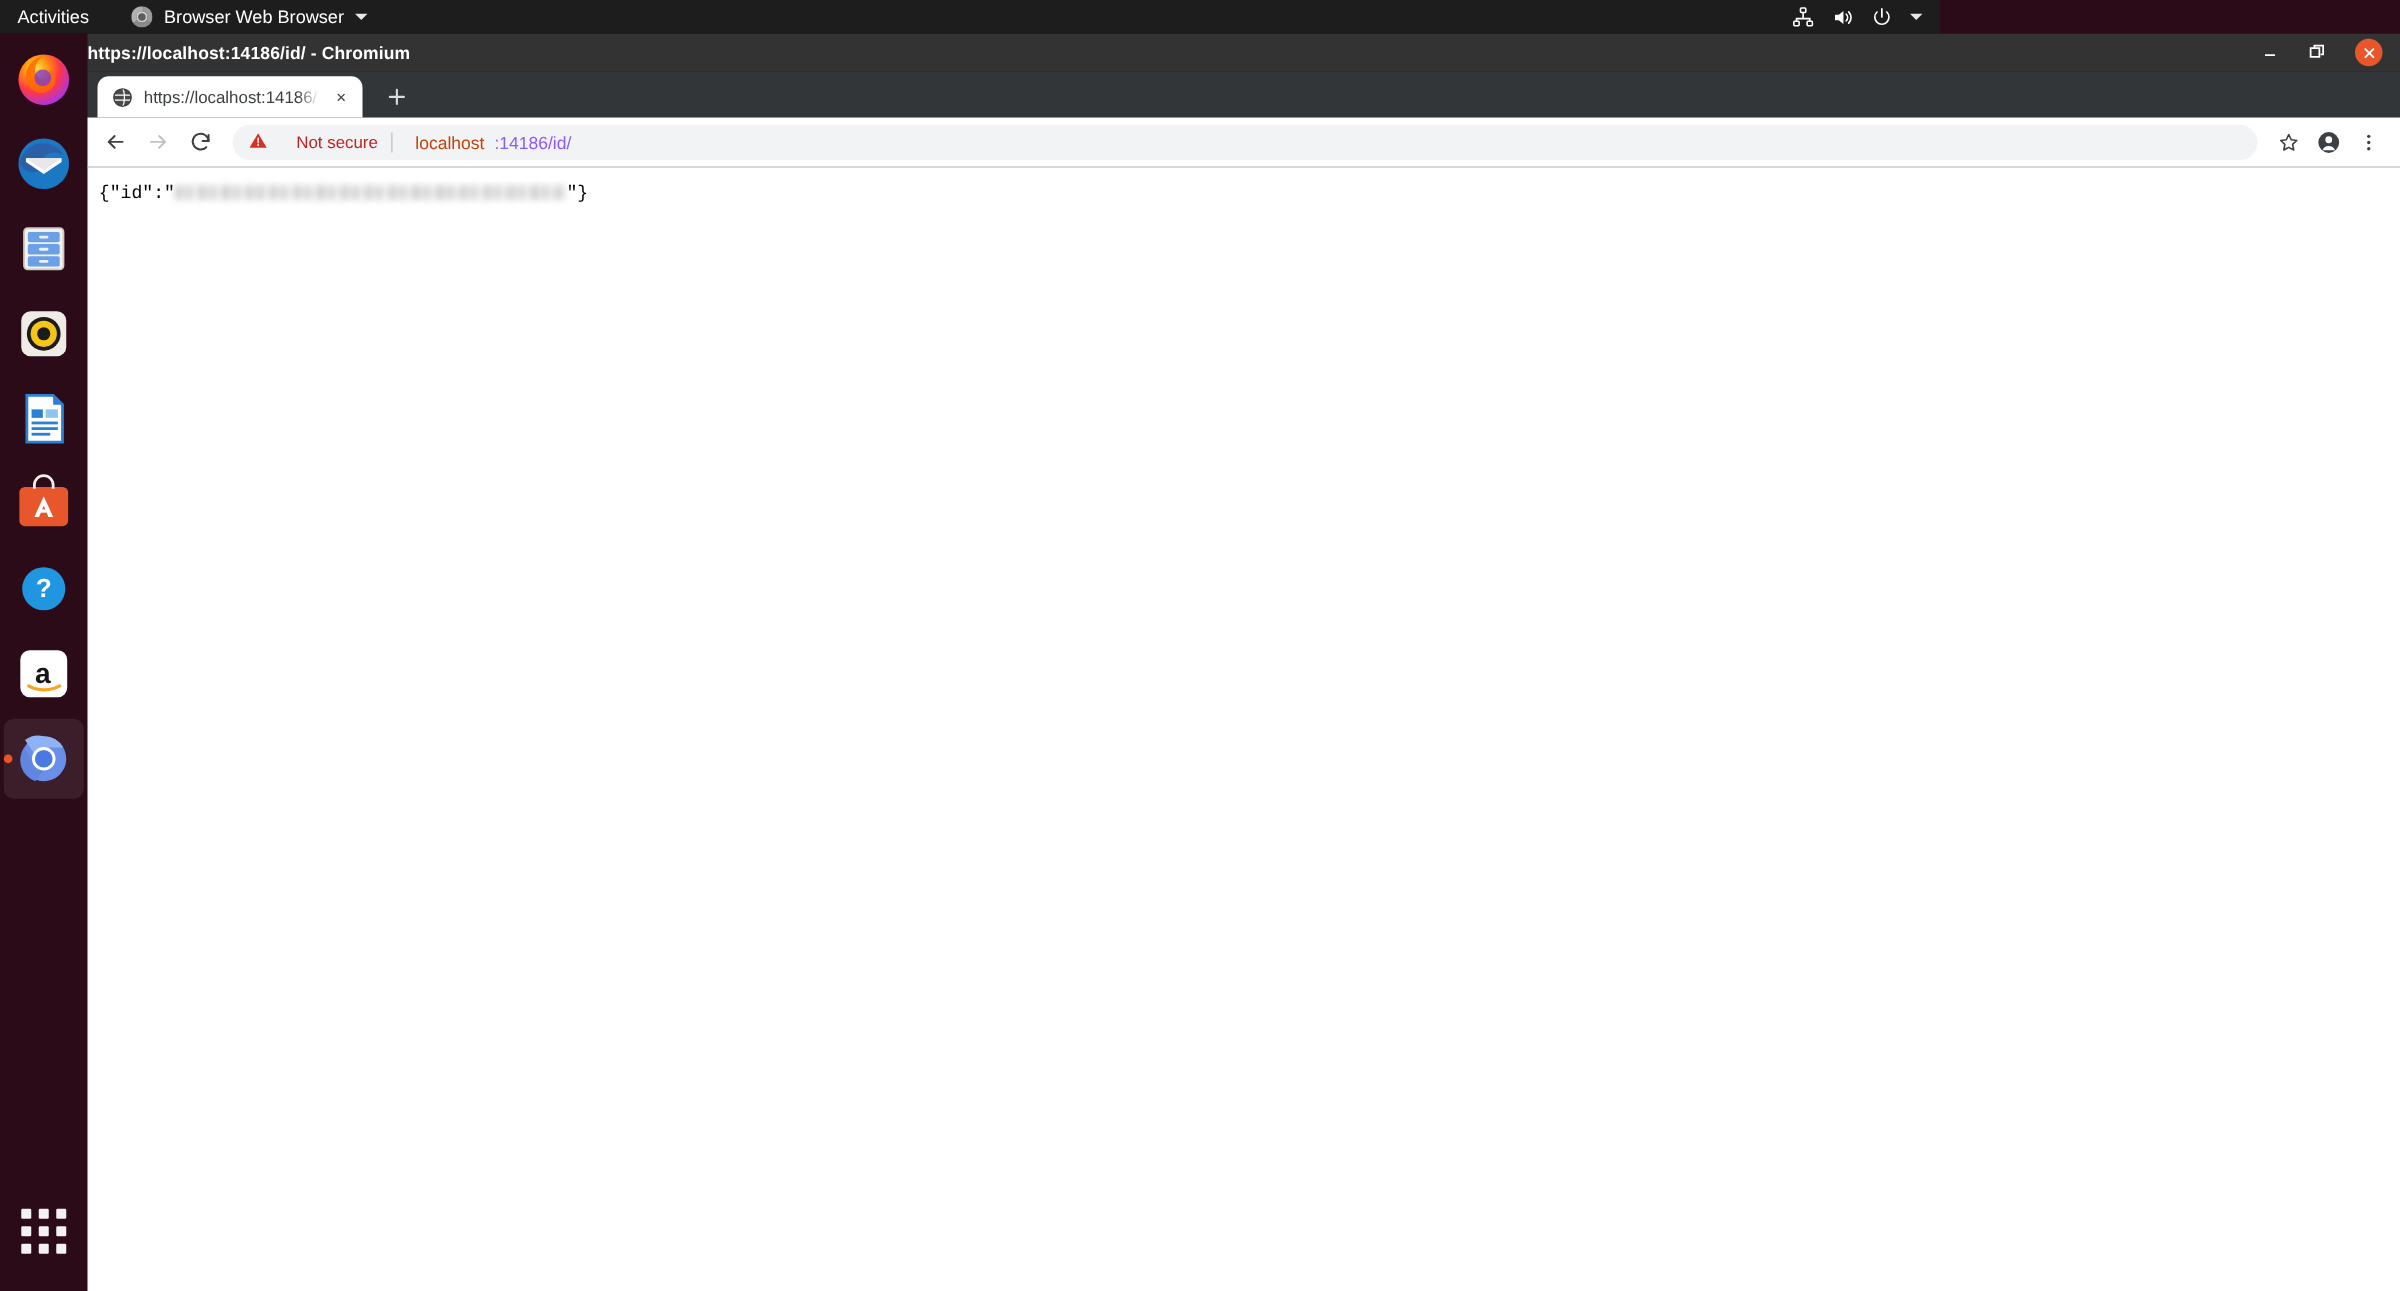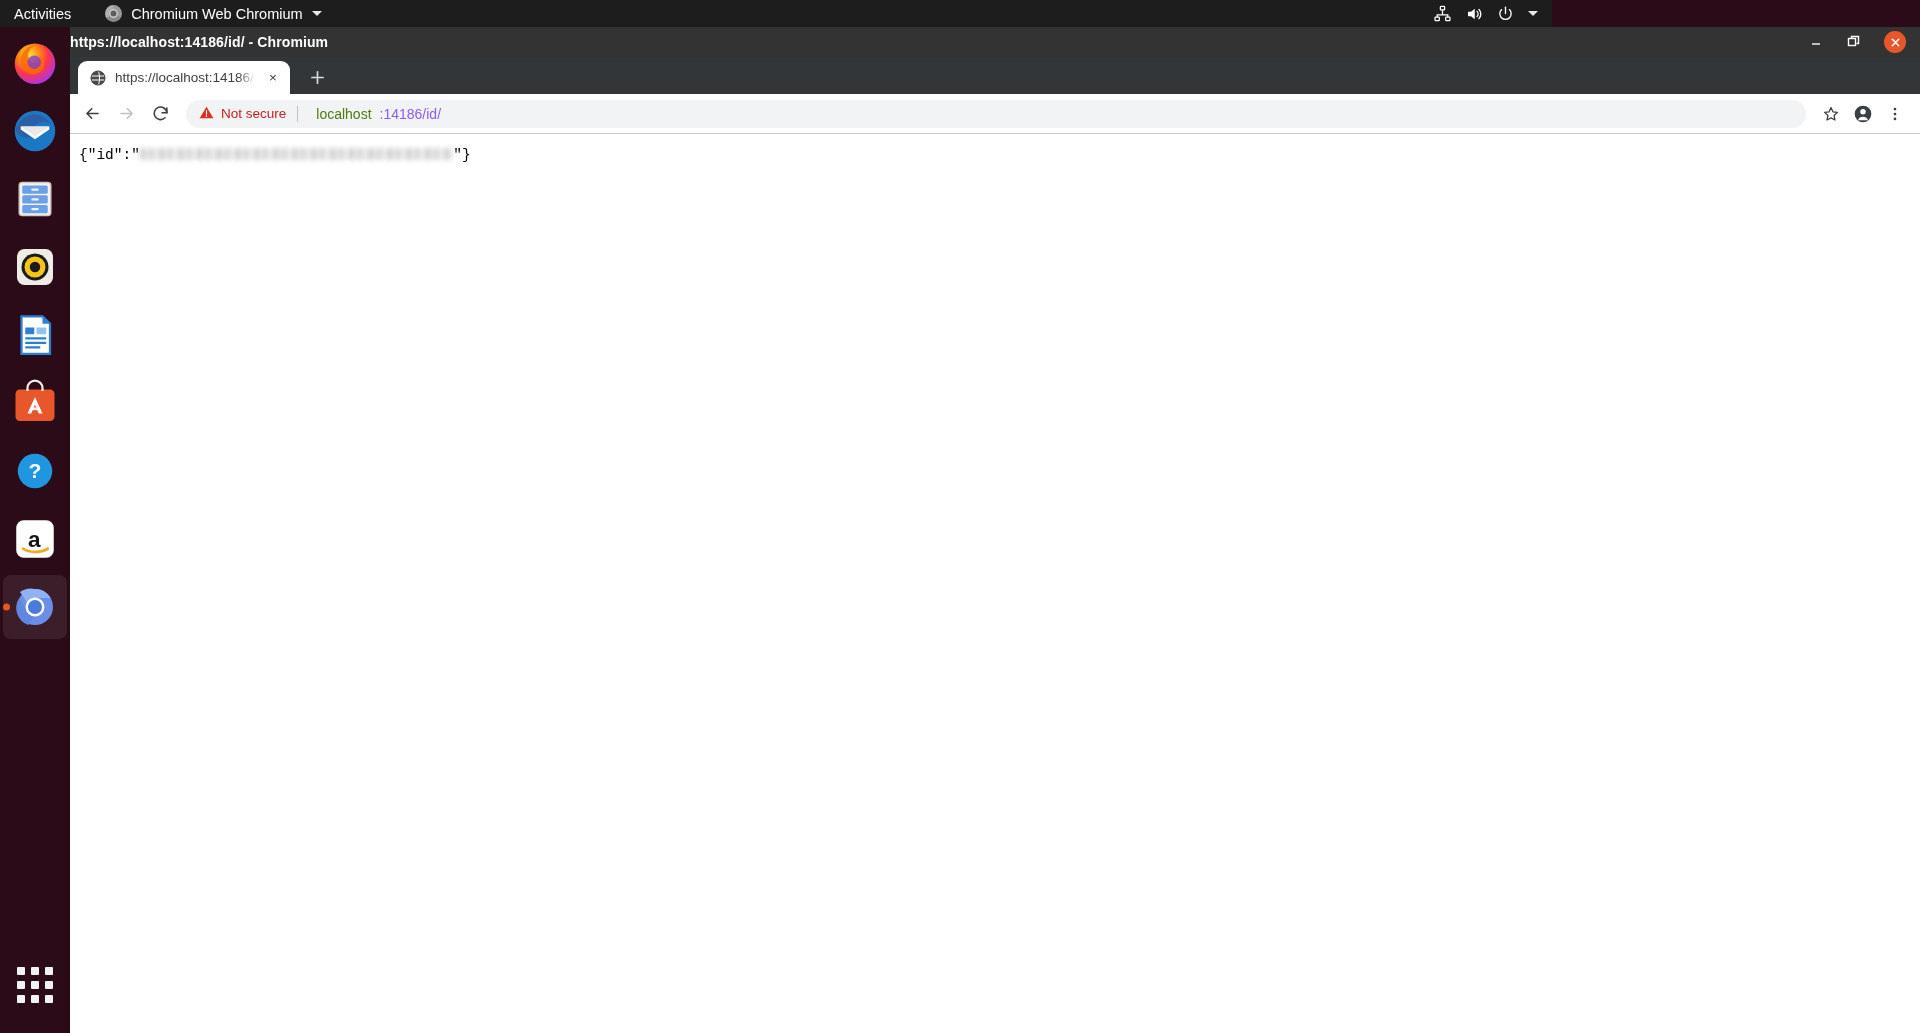--- a/index.html
+++ b/index.html
@@ -106,23 +106,23 @@
   }
   .nav-btn {
     width:32px; height:32px; display:flex; align-items:center; justify-content:center;
     border-radius:50%;
   }
   #omnibox {
     flex:1; height:28px; background:#f1f3f4; border-radius:14px;
     display:flex; align-items:center; padding:0 12px 0 13px; gap:8px;
     margin:0 8px 0 8px; font-size:14px;
   }
-  #notsecure { display:flex; align-items:center; gap:7px; color:#c5221f; font-size:13.5px; }
+  #notsecure { display:flex; align-items:center; gap:23px; color:#c5221f; font-size:13.5px; }
   .vdiv { width:1px; height:16px; background:#bdc1c6; margin:0 10px 0 3px; }
-  .url-host { color:#4d7c0f; }
+  .url-host { color:#c2410c; }
   .url-path { color:#8b5cf6; }
   .tool-icon { width:30px; height:30px; display:flex; align-items:center; justify-content:center; }
 
   #content { background:#ffffff; height:899px; padding:13px 0 0 9px; }
   #json-line {
     font-family:"Liberation Mono", monospace; font-size:14.5px; color:#000000;
     white-space:pre; display:flex; align-items:baseline;
   }
   .redacted {
     display:inline-block;
@@ -137,21 +137,21 @@
   }
 </style>
 </head>
 <body>
 
 <div id="topbar">
   <div id="activities">Activities</div>
 
   <div class="tb-app">
     <span class="tb-app-icon"></span>
-    <span>Chromium Web Chromium</span>
+    <span>Browser Web Browser</span>
     <span class="caret-down"></span>
   </div>
 
 
   <div id="tb-right">
     <span>
       <svg width="17" height="17" viewBox="0 0 24 24" fill="none" stroke="#ffffff" stroke-width="1.8">
         <rect x="9" y="2" width="6" height="5" rx="1"></rect>
         <rect x="1.5" y="17" width="6" height="5" rx="1"></rect>
         <rect x="16.5" y="17" width="6" height="5" rx="1"></rect>

